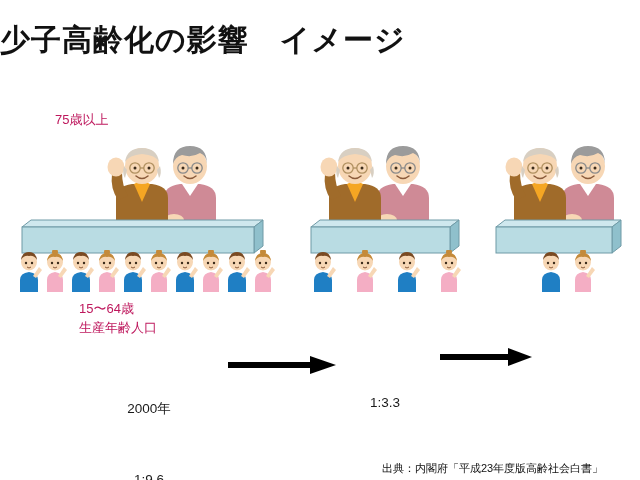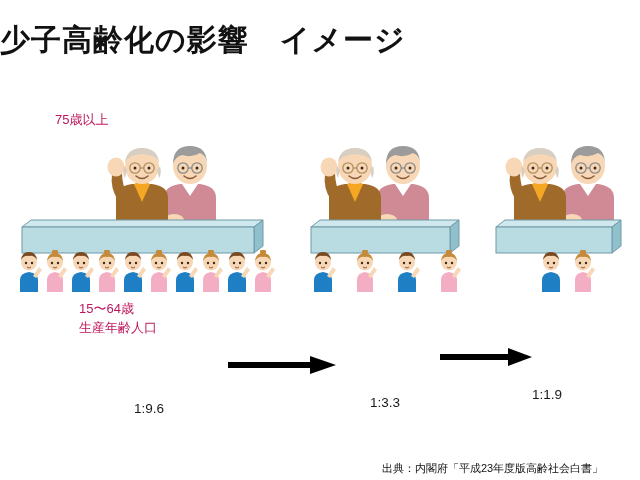--- a/index.html
+++ b/index.html
@@ -488,27 +488,27 @@
     </svg>
   </div>
   <div class="arrow arrow-2">
     <svg width="92" height="22" viewBox="0 0 92 22" xmlns="http://www.w3.org/2000/svg">
       <rect x="0" y="7" width="72" height="6" fill="#000000"></rect>
       <polygon points="68,1 92,10 68,19" fill="#000000"></polygon>
     </svg>
   </div>
 
   <div class="yearblock yb-2000">
+    <div>2000年</div>
     <div>1:9.6</div>
   </div>
   <div class="yearblock yb-2025">
     <div>1:3.3</div>
   </div>
   <div class="yearblock yb-2050">
-    <div>1:1.9</div>
   </div>
 
   <div class="source">
     <div>出典：内閣府「平成23年度版高齢社会白書」</div>
     
   </div>
 
 </div>
 
 </body></html>

